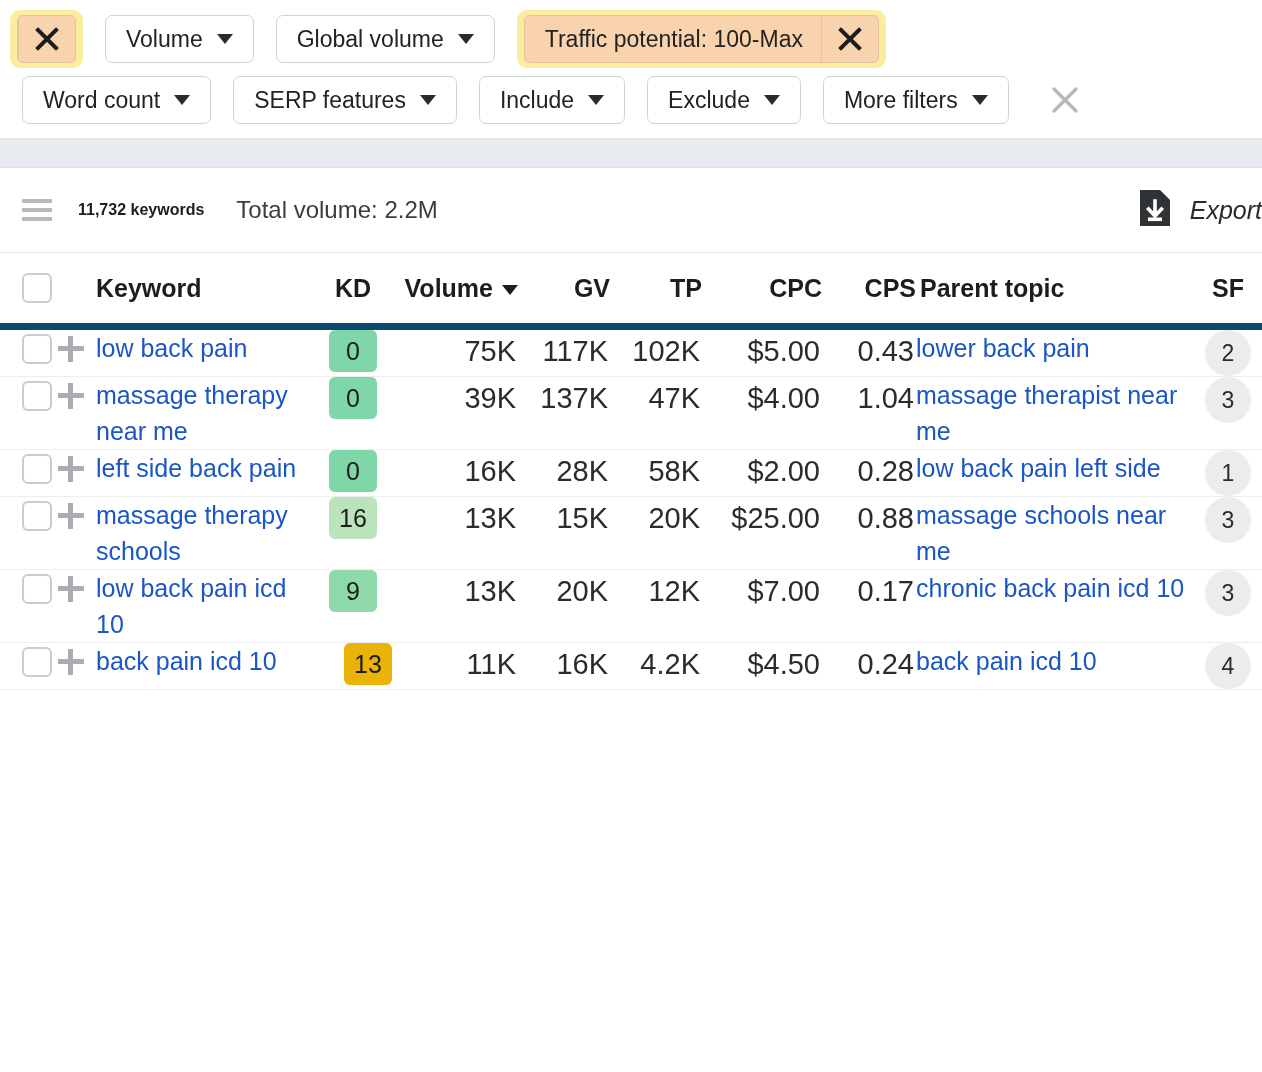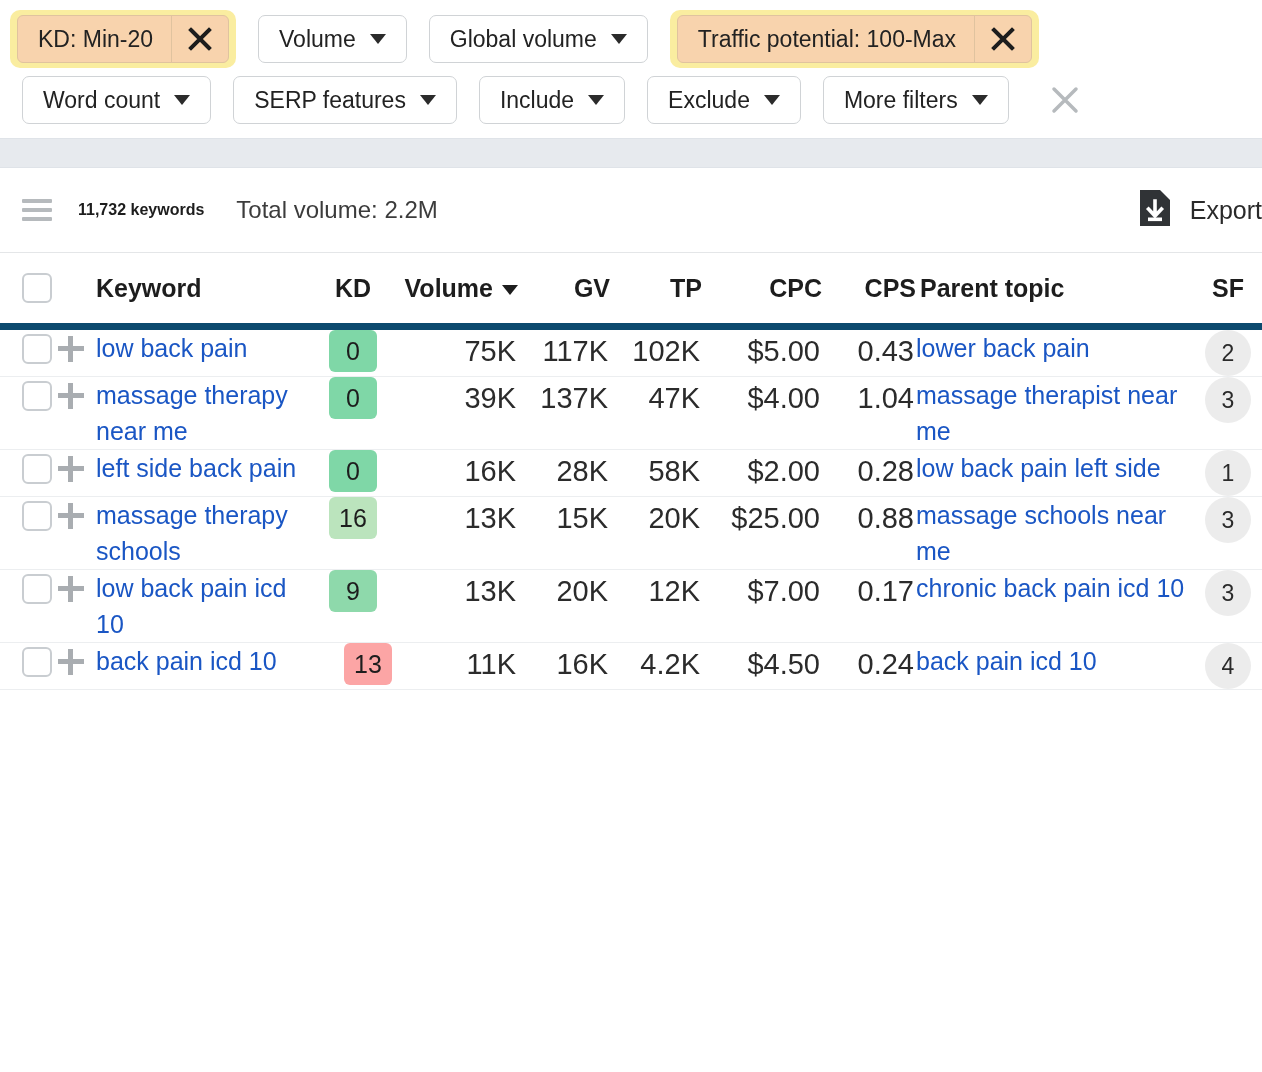--- a/index.html
+++ b/index.html
@@ -148,20 +148,21 @@
     align-items: center;
     padding-right: 0;
   }
   .export-btn {
     display: flex;
     align-items: center;
     gap: 18px;
     cursor: pointer;
     white-space: nowrap;
     overflow: hidden;
+    font-style: italic;
   }
   .export-label {
     font-size: 25px;
     color: #2a2a2a;
   }
 
   
   table.kw {
     width: 1262px;
     border-collapse: collapse;
@@ -278,21 +279,20 @@
 </style>
 </head>
 <body>
 
 <div class="filter-bar">
 
   <div class="filter-row row1">
 
     <div class="pill-active-wrap">
       <div class="pill-active">
-        <span class="lbl">KD: Min-20</span>
         <span class="xbtn">
           <svg width="26" height="26" viewBox="0 0 26 26" aria-hidden="true">
             <path d="M4 4 L22 22 M22 4 L4 22" stroke="#1d1d1d" stroke-width="4" stroke-linecap="square"></path>
           </svg>
         </span>
       </div>
     </div>
 
     <div class="pill">
       <span>Volume</span>
@@ -548,21 +548,21 @@
         <td class="sf-cell"><span class="sf-badge">3</span></td>
       </tr>
       <tr>
         <td class="cell">
           <div class="chk"></div>
         </td>
         <td class="cell">
           <div class="plus"></div>
         </td>
         <td class="kw-cell"><a class="kwlink">back pain icd 10</a></td>
-        <td class="kd-cell"><span class="kd-badge" style="background: #fca5a5; margin-left: 24px;">13</span></td>
+        <td class="kd-cell"><span class="kd-badge" style="background: #eab308; margin-left: 24px;">13</span></td>
         <td class="num-cell">
           <div class="num">11K</div>
         </td>
         <td class="num-cell">
           <div class="num">16K</div>
         </td>
         <td class="num-cell">
           <div class="num">4.2K</div>
         </td>
         <td class="num-cell">

